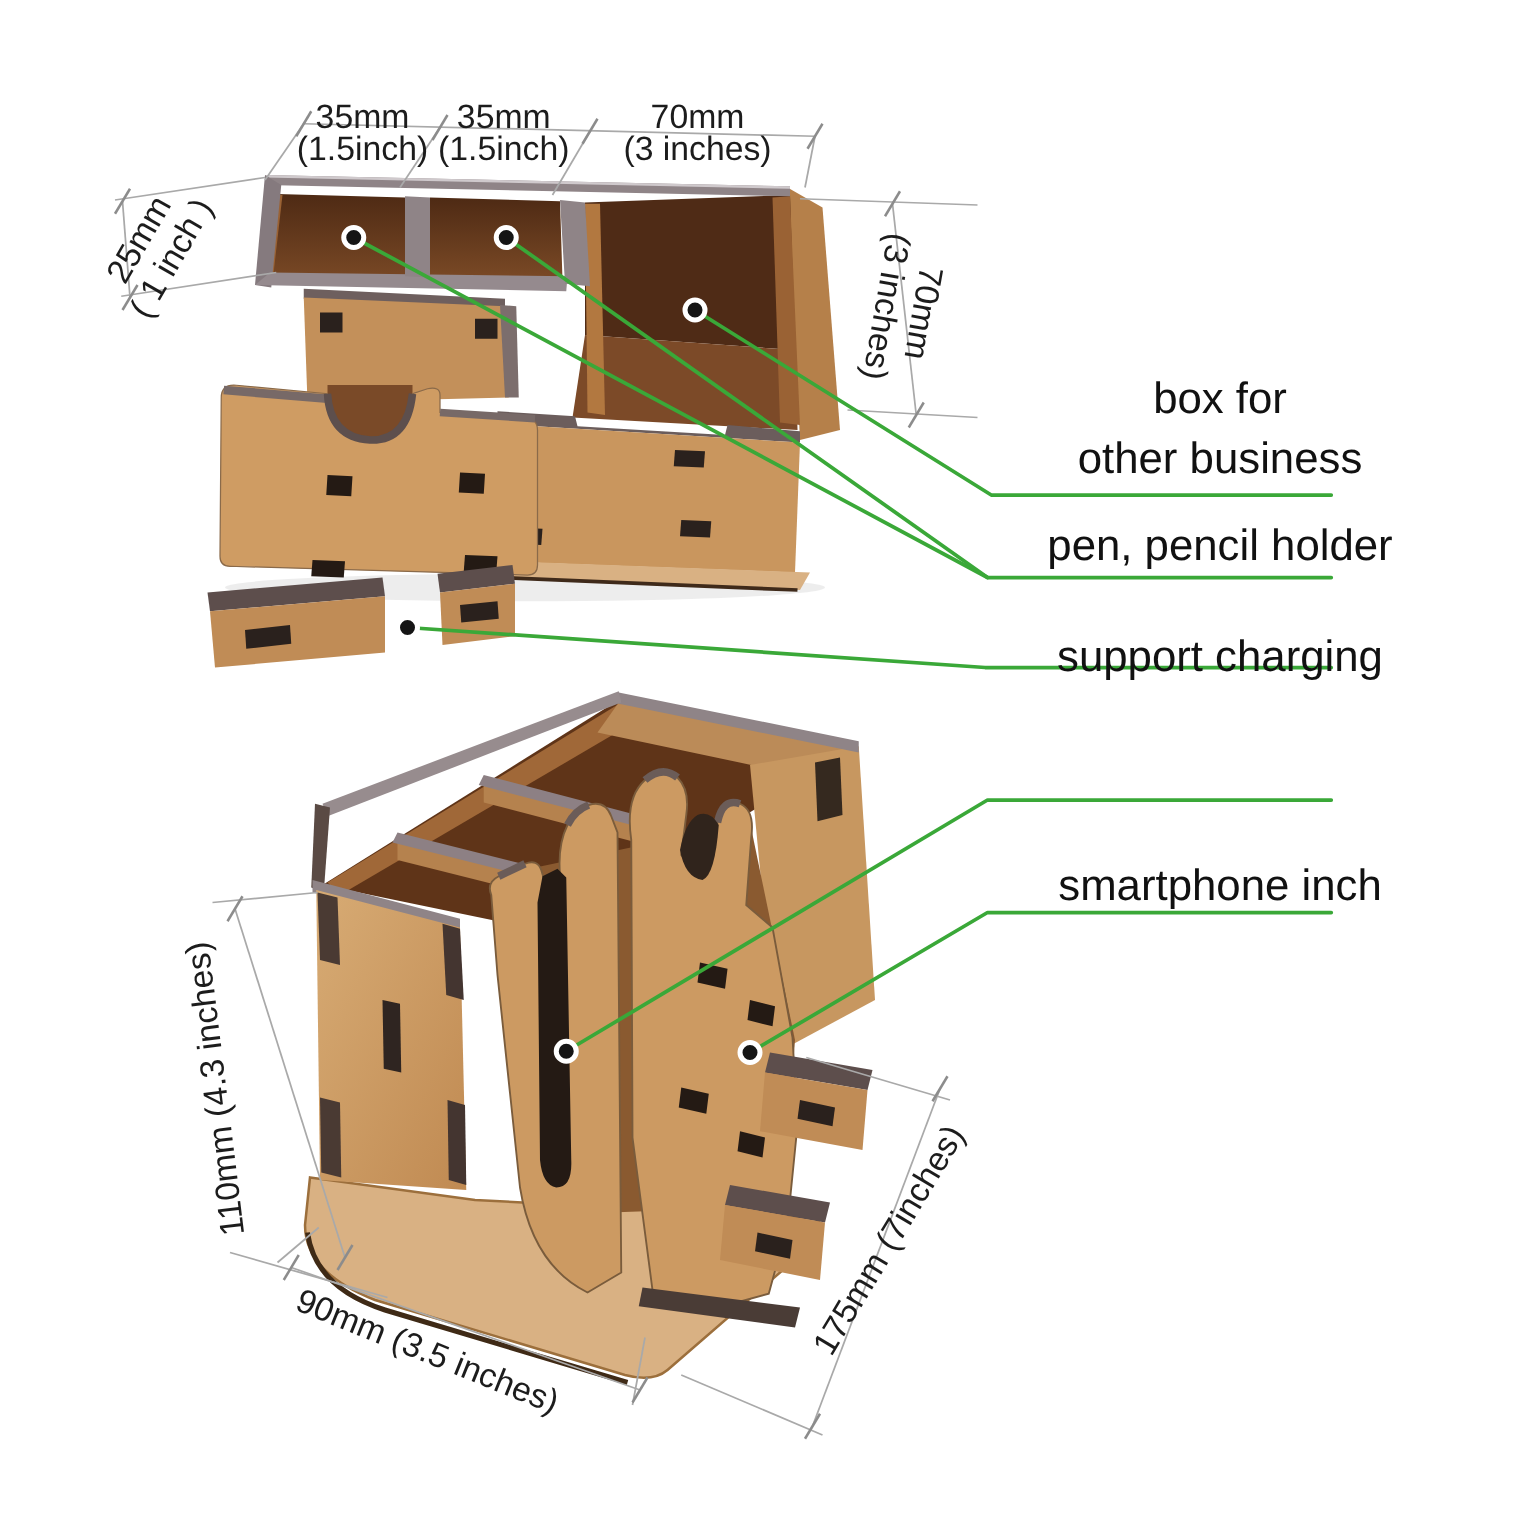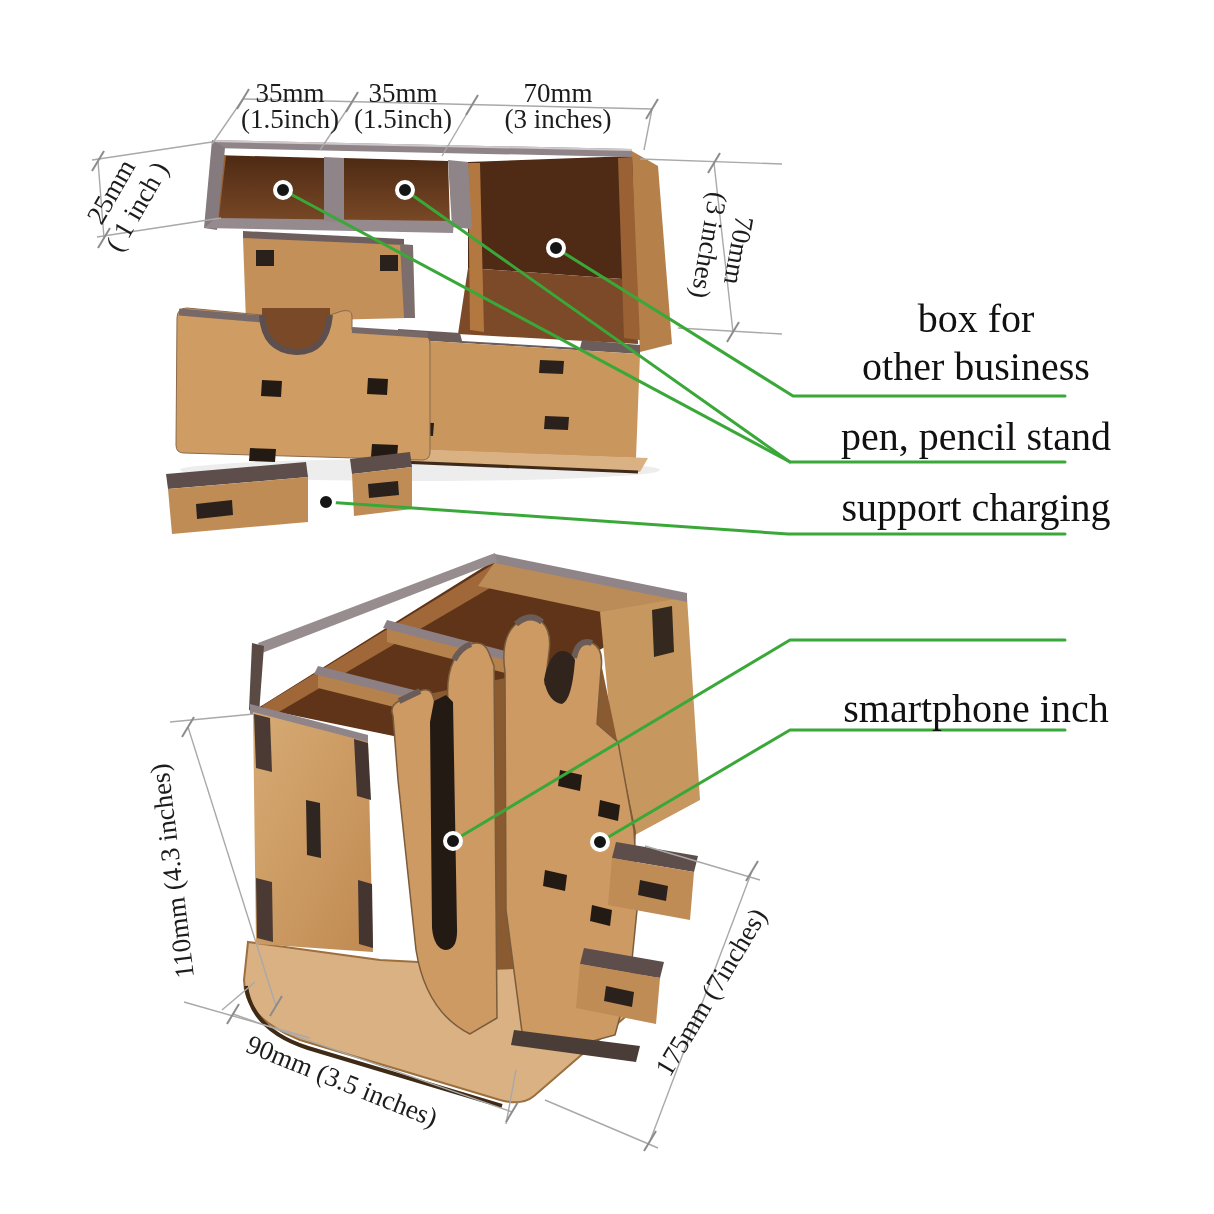--- a/index.html
+++ b/index.html
@@ -1,22 +1,22 @@
 <!DOCTYPE html>
 <html><head>
 <meta charset="utf-8">
 <style>
   html,body{margin:0;padding:0;background:#ffffff;}
   #stage{position:relative;width:1214px;height:1214px;background:#fff;overflow:hidden;
-         font-family:Liberation Serif, serif;}
+         font-family:Liberation Sans, sans-serif;}
   #art{position:absolute;left:0;top:0;width:1214px;height:1214px;}
   .txt{position:absolute;color:#1c1c1c;line-height:1;}
   .dim{font-size:27px;line-height:26px;text-align:center;white-space:nowrap;}
   .rot{transform-origin:center center;}
-  .label{font-size:40px;line-height:48px;text-align:center;width:372px;left:790px;color:#111;}
+  .label{font-size:35px;line-height:48px;text-align:center;width:372px;left:790px;color:#111;}
   .label div{white-space:nowrap;}
 </style>
 </head>
 <body>
 
 <div id="stage">
 
 <svg id="art" viewBox="0 0 1214 1214">
   <defs>
     <linearGradient id="gInt" x1="0" y1="0" x2="0" y2="1">
@@ -212,22 +212,22 @@
 </div>
 <div class="txt dim rot" style="left:32px;top:858px;width:280px;transform:rotate(-97deg);">110mm (4.3 inches)</div>
 <div class="txt dim rot" style="left:212px;top:1068px;width:260px;transform:rotate(22deg);">90mm (3.5 inches)</div>
 <div class="txt dim rot" style="left:591px;top:979px;width:240px;transform:rotate(-59deg);">175mm (7inches)</div>
 
 <div class="txt label" style="top:295px;">
   <div>box for</div>
   <div>other business</div>
 </div>
 <div class="txt label" style="top:413px;">
-  <div>pen, pencil stand</div>
-</div>
-<div class="txt label" style="top:484px;">
+  <div>pen, pencil holder</div>
+</div>
+<div class="txt label" style="top:502px;">
   <div>support charging</div>
 </div>
 <div class="txt label" style="top:685px;">
   <div>smartphone inch</div>
 </div>
 
 </div>
 
 </body></html>

